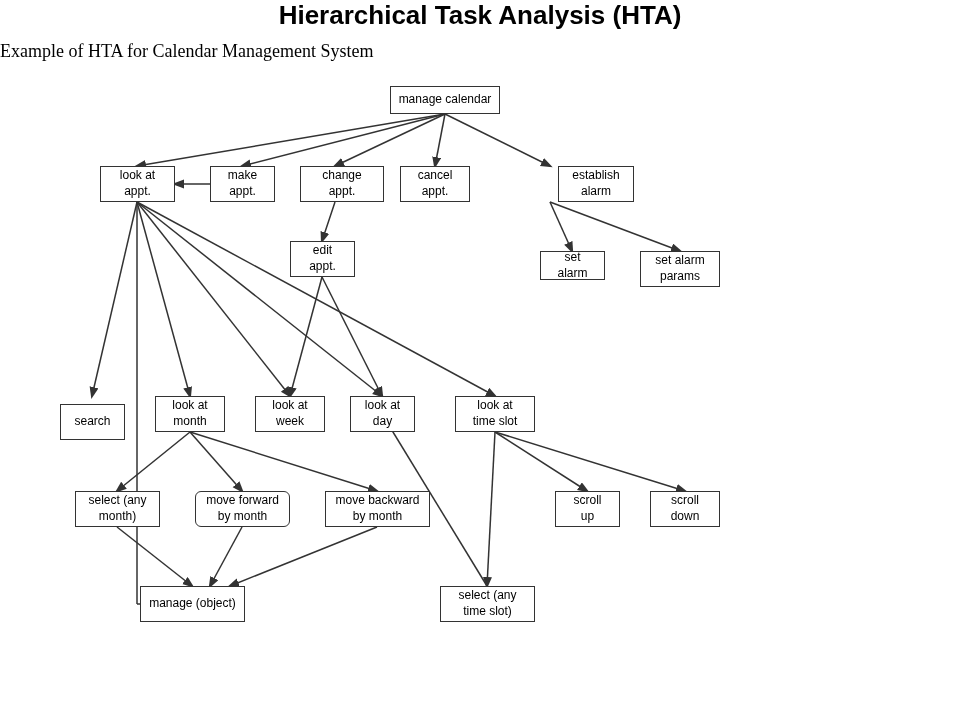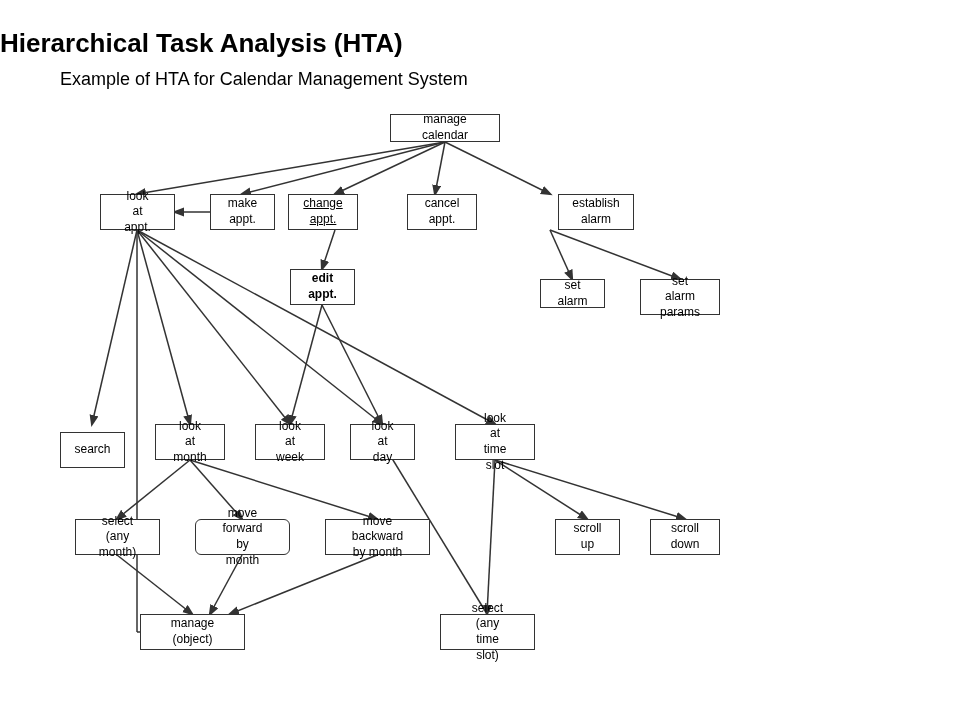--- a/index.html
+++ b/index.html
@@ -6,30 +6,30 @@
     body {
       width: 960px;
       height: 720px;
       background: #fff;
       font-family: Arial, sans-serif;
       overflow: hidden;
       position: relative;
     }
 
     .page-title {
+      text-align: center;
       font-size: 26px;
       font-weight: bold;
-      padding-top: 28px;
       padding-bottom: 10px;
     }
 
     .subtitle {
       font-size: 18px;
-      padding-left: 60px;
       padding-bottom: 14px;
+      font-family: Liberation Serif, serif;
     }
 
     .diagram-container {
       position: relative;
       width: 960px;
       height: 590px;
     }
 
     svg.diagram-svg {
       position: absolute;
@@ -41,21 +41,21 @@
     .node-box {
       position: absolute;
       border: 1.5px solid #333;
       background: #fff;
       font-size: 12px;
       text-align: center;
       display: flex;
       align-items: center;
       justify-content: center;
       line-height: 1.3;
-      padding: 4px 23px;
+      padding: 4px 6px;
     }
   </style>
 </head>
 <body>
 
 <div class="page-title">Hierarchical Task Analysis (HTA)</div>
 <div class="subtitle">Example of HTA for Calendar Management System</div>
 
 <div class="diagram-container">
   <svg class="diagram-svg">
@@ -119,25 +119,25 @@
       <marker id="arrow" markerWidth="8" markerHeight="8" refX="6" refY="3" orient="auto">
         <path d="M0,0 L0,6 L8,3 z" fill="#333"></path>
       </marker>
     </defs>
   </svg>
 
   <div class="node-box" style="left:390px;top:10px;width:110px;height:28px;">manage calendar</div>
 
   <div class="node-box" style="left:100px;top:90px;width:75px;height:36px;">look at<br>appt.</div>
   <div class="node-box" style="left:210px;top:90px;width:65px;height:36px;">make<br>appt.</div>
-  <div class="node-box" style="left:288px;top:90px;width:70px;height:36px;text-decoration:underline;">change<br>appt.</div>
-  <div class="node-box" style="left:400px;top:90px;width:70px;height:36px;margin-left:7px;">cancel<br>appt.</div>
+  <div class="node-box" style="left:300px;top:90px;width:84px;height:36px;">change<br>appt.</div>
+  <div class="node-box" style="left:400px;top:90px;width:70px;height:36px;">cancel<br>appt.</div>
   <div class="node-box" style="left:510px;top:90px;width:76px;height:36px;margin-left:48px;">establish<br>alarm</div>
 
-  <div class="node-box" style="left:290px;top:165px;width:65px;height:36px;font-weight:bold;">edit<br>appt.</div>
+  <div class="node-box" style="left:290px;top:165px;width:65px;height:36px;">edit<br>appt.</div>
   <div class="node-box" style="left:540px;top:175px;width:65px;height:29px;">set<br>alarm</div>
   <div class="node-box" style="left:640px;top:175px;width:80px;height:36px;">set alarm<br>params</div>
 
   <div class="node-box" style="left:60px;top:328px;width:65px;height:36px;">search</div>
   <div class="node-box" style="left:155px;top:320px;width:70px;height:36px;">look at<br>month</div>
   <div class="node-box" style="left:255px;top:320px;width:70px;height:36px;">look at<br>week</div>
   <div class="node-box" style="left:350px;top:320px;width:65px;height:36px;">look at<br>day</div>
   <div class="node-box" style="left:455px;top:320px;width:80px;height:36px;">look at<br>time slot</div>
 
   <div class="node-box" style="left:75px;top:415px;width:85px;height:36px;">select (any<br>month)</div>

